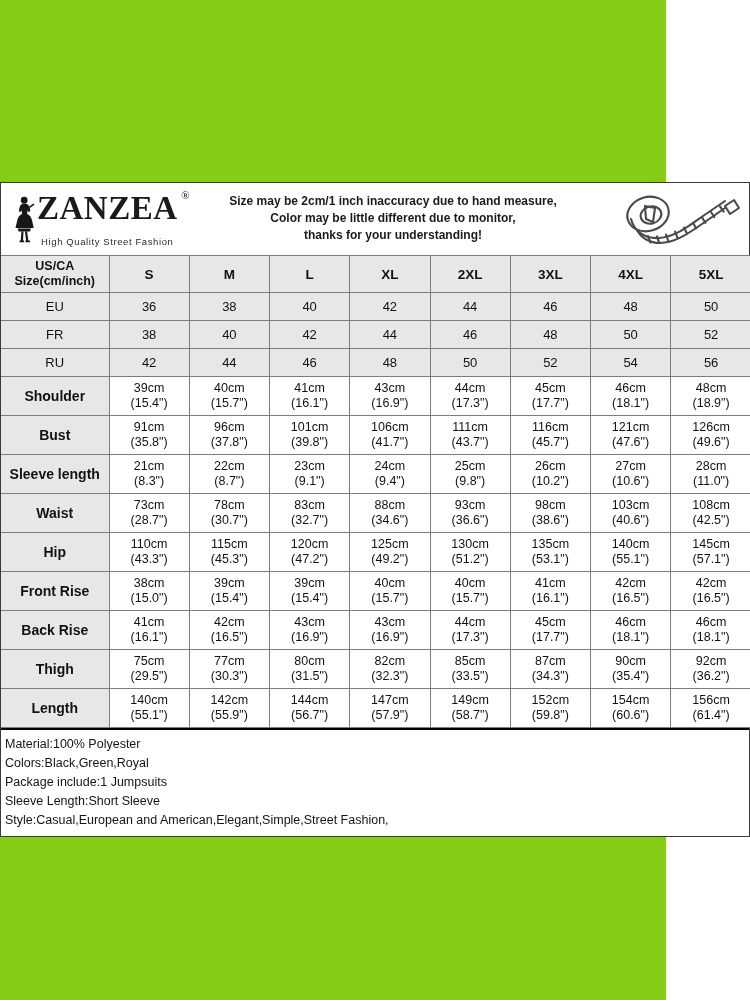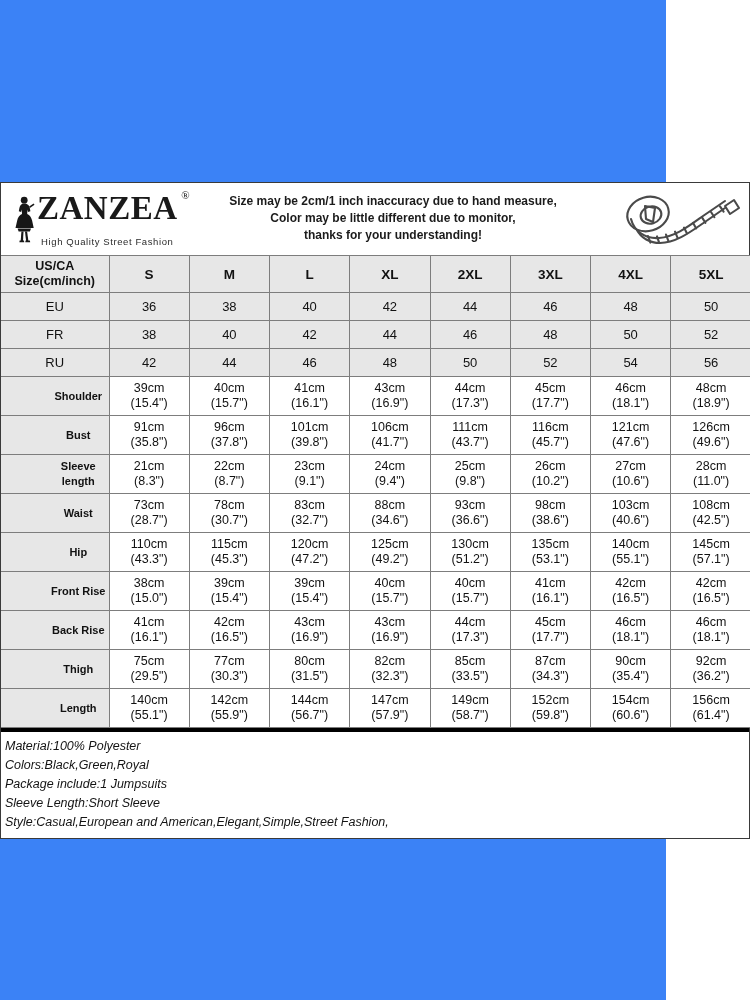--- a/index.html
+++ b/index.html
@@ -13,21 +13,21 @@
     height: 1000px;
     font-family: "Liberation Sans", sans-serif;
     color: #111111;
     -webkit-font-smoothing: antialiased;
   }
 
   .page {
     position: relative;
     width: 666px;
     height: 1000px;
-    background: #3b82f6;
+    background: #84cc16;
   }
 
   
   .chart-card {
     position: absolute;
     left: 0;
     top: 182px;
     width: 750px;
     box-sizing: border-box;
     border: 1.5px solid #3a3a3a;
@@ -155,30 +155,28 @@
   
   .row-meas td {
     height: 38px;
     background: #ffffff;
     font-size: 12.5px;
     line-height: 15px;
   }
   .row-meas td.label-col {
     background: #e7e7e7;
     font-weight: bold;
-    font-size: 11px;
-    padding-left: 47px;
+    font-size: 14px;
   }
   .row-meas .cm, .row-meas .inch { display: block; }
 
   
   .details {
-    border-top: 4px solid #000000;
+    border-top: 2px solid #000000;
     padding: 5px 4px 6px 4px;
-    font-style: italic;
   }
   .detail-line {
     display: block;
     font-size: 12.5px;
     line-height: 19px;
     color: #141414;
     white-space: nowrap;
   }
 </style>
 </head>

